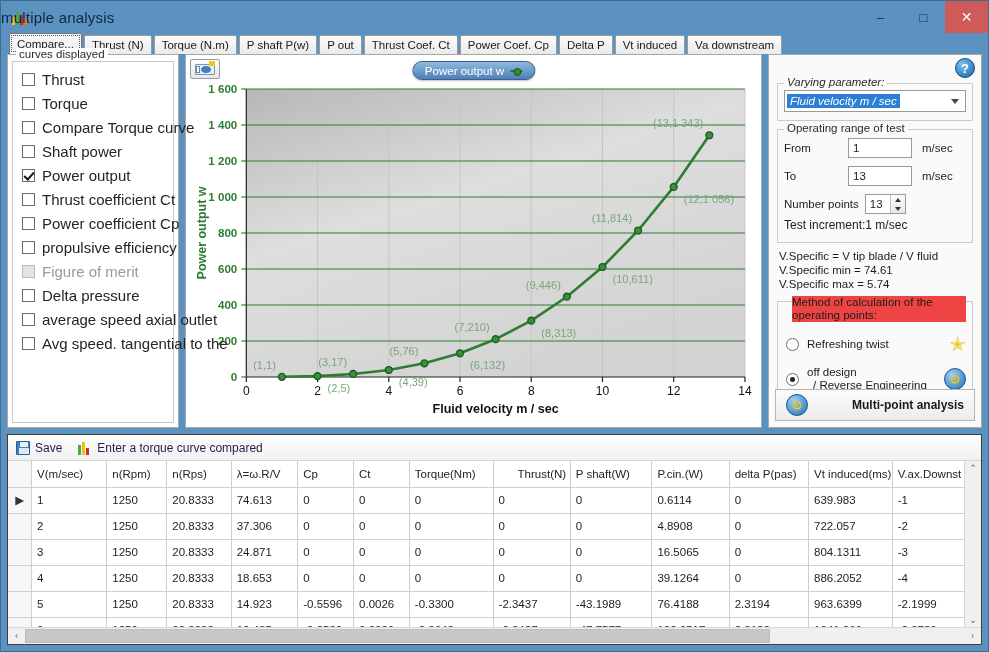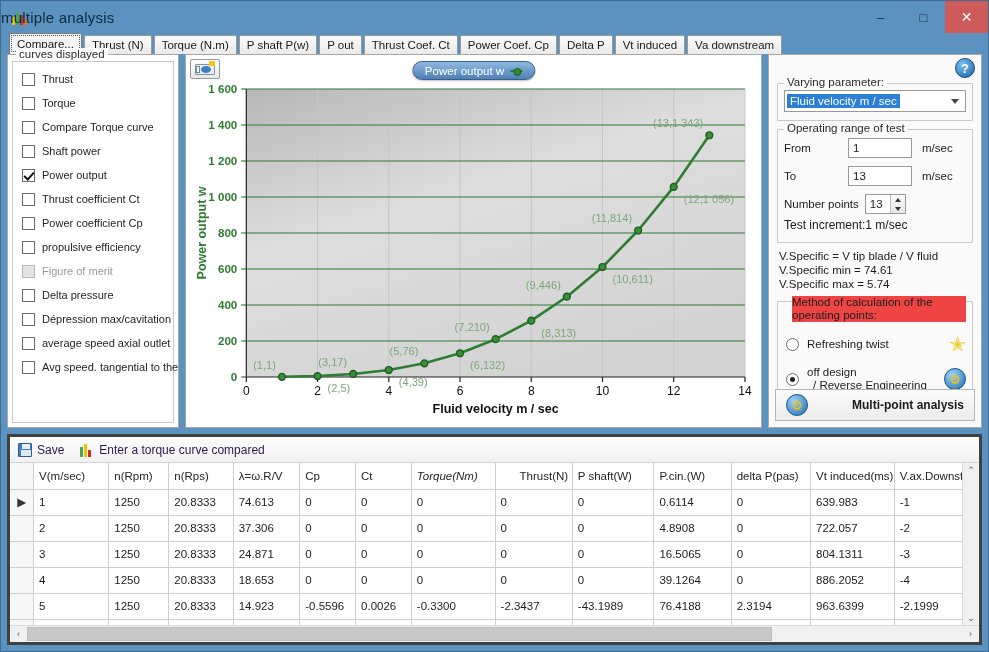--- a/index.html
+++ b/index.html
@@ -102,21 +102,21 @@
     border: 1px solid #6b6b6b; background: #fff;
     position: relative;
   }
   .cb-box.checked::after {
     content: ""; position: absolute;
     left: 3px; top: 0px; width: 4px; height: 8px;
     border: solid #111; border-width: 0 2px 2px 0;
     transform: rotate(42deg);
   }
   .cb-box.disabled { background: #e4e4e4; border-color: #b9b9b9; }
-  .cb-label { font-size: 11px; color: #252525; white-space: nowrap; }
+  .cb-label { font-size: 15px; color: #252525; white-space: nowrap; }
   .cb-label.dim { color: #9a9a9a; }
 
   
   .chart-panel {
     flex: 1; min-width: 0;
     background: #fff; border: 1px solid #a8a8a8;
     position: relative;
     display: flex; flex-direction: column;
   }
   .chart-toolbtn {
@@ -237,21 +237,21 @@
     position: absolute; left: 6px; right: 6px; bottom: 6px;
     height: 32px; background: linear-gradient(#fbfbfb,#ececec);
     border: 1px solid #b5b5b5;
     display: flex; align-items: center; padding: 0 10px;
   }
   .mpa-bar .lab { margin-left: auto; font-size: 12px; font-weight: bold; color: #1a1a1a; }
 
   
   .lower {
     flex: 1; margin: 6px 6px 6px 6px;
-    background: #fff; border: 3px solid #404040;
+    background: #fff; border: 1px solid #404040;
     display: flex; flex-direction: column; min-height: 0;
   }
   .grid-toolbar {
     height: 26px; flex: none;
     display: flex; align-items: center; gap: 16px;
     padding-left: 8px;
     background: linear-gradient(#fdfdfd,#f1f1f1);
     border-bottom: 1px solid #d4d4d4;
     font-size: 12px; color: #2a1a4a;
   }
@@ -393,24 +393,20 @@
             <span class="cb-box"></span>
             <span class="cb-label">propulsive efficiency</span>
           </div>
           <div class="cb-row">
             <span class="cb-box disabled"></span>
             <span class="cb-label dim">Figure of merit</span>
           </div>
           <div class="cb-row">
             <span class="cb-box"></span>
             <span class="cb-label">Delta pressure</span>
-          </div>
-          <div class="cb-row">
-            <span class="cb-box"></span>
-            <span class="cb-label">Dépression max/cavitation</span>
           </div>
           <div class="cb-row">
             <span class="cb-box"></span>
             <span class="cb-label">average speed axial outlet</span>
           </div>
           <div class="cb-row">
             <span class="cb-box"></span>
             <span class="cb-label">Avg speed. tangential to the</span>
           </div>
         </div>
@@ -519,21 +515,21 @@
             <text x="491.1428571428571" y="119.91999999999999" text-anchor="start" font-size="11" font-family="&quot;Liberation Sans&quot;,sans-serif" fill="#7aa77a">(12,1 056)</text>
             <circle cx="516.5714285714287" cy="52.25999999999999" r="3.4" fill="#3a8f3a" stroke="#1b5e20" stroke-width="1.4"></circle>
             <text x="510.57142857142867" y="44.25999999999999" text-anchor="end" font-size="11" font-family="&quot;Liberation Sans&quot;,sans-serif" fill="#7aa77a">(13,1 343)</text>
           </svg>
       </div>
     </div>
 
     <div class="settings-panel">
       <div class="help-icon">?</div>
 
-      <div class="fieldset" style="margin-top:22px;padding-top:6px;">
+      <div class="fieldset" style="margin-top:22px;padding-top:6px;font-style:italic;">
         <div class="legend">Varying parameter:</div>
         <div class="combo">
           <span class="val">Fluid velocity m / sec</span>
           <span class="chev"></span>
         </div>
       </div>
 
       <div class="fieldset" style="margin-top:8px;">
         <div class="legend">Operating range of test</div>
         <div class="row">
@@ -609,21 +605,21 @@
       <table class="grid" id="grid">
         <thead>
             <tr id="grid-head">
               <th class="rowhdr" style="width: 22px;"></th>
               <th style="width: 70px;"><span>V(m/sec)</span></th>
               <th style="width: 56px;"><span>n(Rpm)</span></th>
               <th style="width: 60px;"><span>n(Rps)</span></th>
               <th style="width: 62px;"><span>λ=ω.R/V</span></th>
               <th style="width: 52px;"><span>Cp</span></th>
               <th style="width: 52px;"><span>Ct</span></th>
-              <th style="width: 78px; font-style: italic;"><span>Torque(Nm)</span></th>
+              <th style="width: 78px;"><span>Torque(Nm)</span></th>
               <th style="width: 72px; padding-left: 24px;"><span>Thrust(N)</span></th>
               <th style="width: 76px;"><span>P shaft(W)</span></th>
               <th style="width: 72px;"><span>P.cin.(W)</span></th>
               <th style="width: 74px;"><span>delta P(pas)</span></th>
               <th style="width: 78px;"><span>Vt induced(ms)</span></th>
               <th style="width: 70px;"><span>V.ax.Downst</span></th>
             </tr>
           </thead>
         <tbody id="grid-body">
             <tr>

